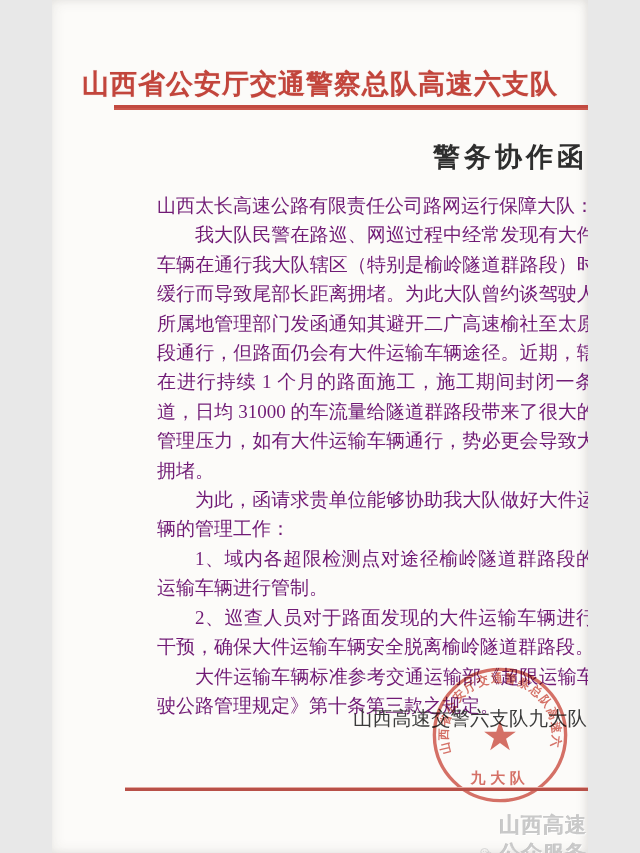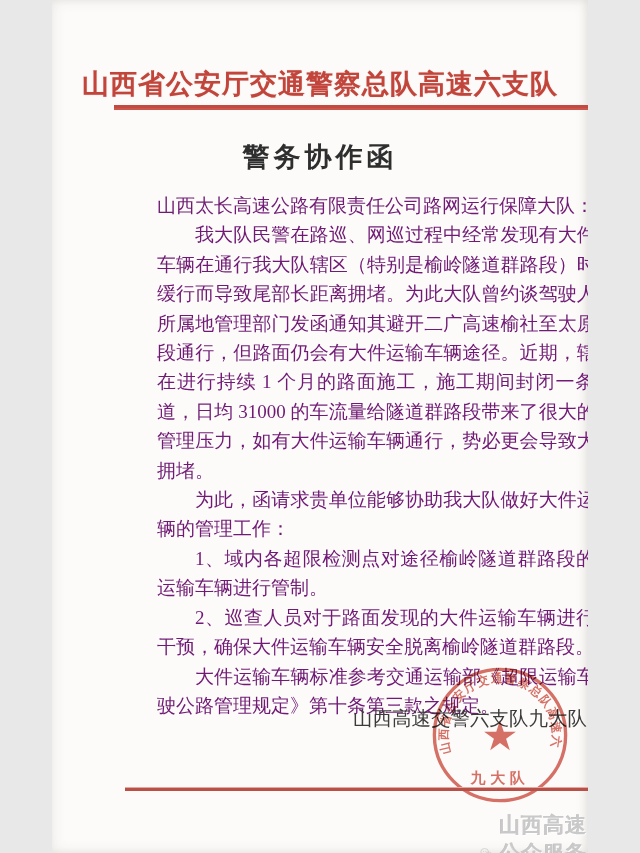--- a/index.html
+++ b/index.html
@@ -23,21 +23,21 @@
     text-shadow:0 0 1px rgba(194,69,60,.35);
   }
   .letterhead-rule {
     position:absolute; top:105px; left:62px; width:521px;
     height:3px;
     border-top:3px solid #c24a40;
     border-bottom:2px solid #cb574c;
   }
   .doc-title {
     position:absolute; top:139px; left:0; right:0;
-    text-align:center;
+    text-align:right;
     font-size:27px; font-weight:600;
     color:#2e2e2e;
     letter-spacing:4px;
   }
   .body-text {
     position:absolute; top:191px; left:84px; width:477px;
     font-size:19px;
     line-height:29.4px;
     color:#701a75;
     text-align:justify;

